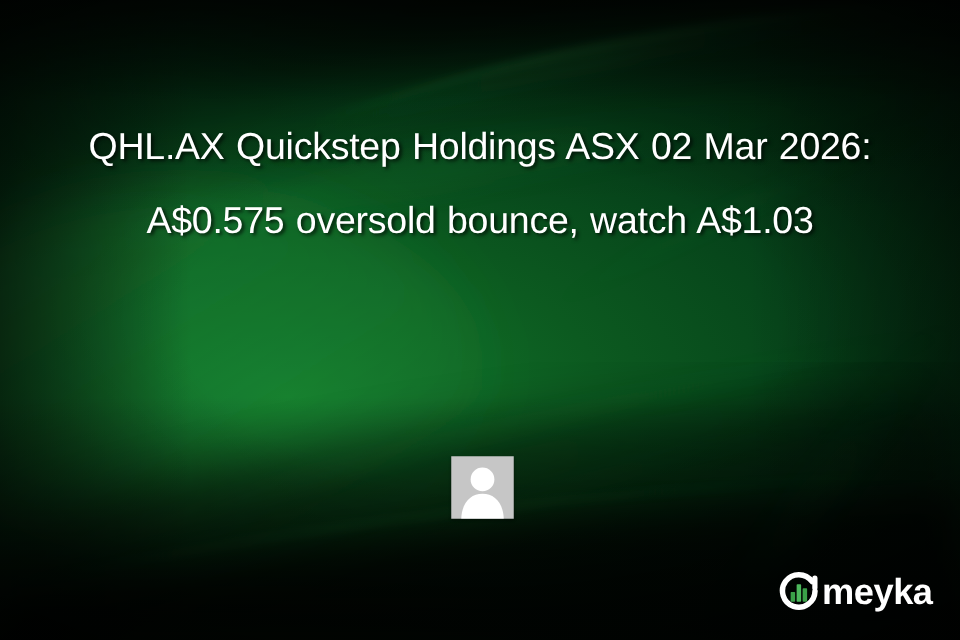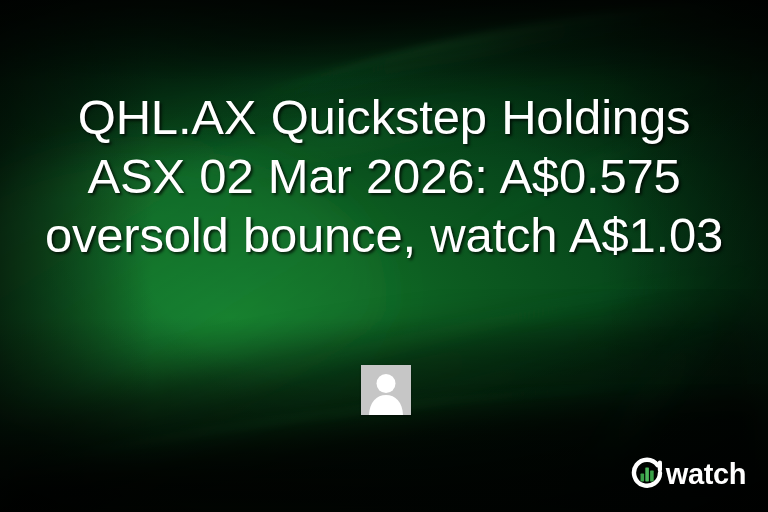--- a/index.html
+++ b/index.html
@@ -47,21 +47,21 @@
     left: 0;
     top: 88px;
     width: 768px;
     text-align: center;
     padding: 0 34px;
     box-sizing: border-box;
   }
   .headline {
     margin: 0;
     color: #ffffff;
-    font-size: 49px;
+    font-size: 30px;
     line-height: 59px;
     font-weight: 400;
     letter-spacing: -0.2px;
     text-shadow: 2px 2px 3px rgba(0,0,0,0.72);
     word-spacing: 1px;
   }
 
   
   .avatar {
     position: absolute;
@@ -177,16 +177,16 @@
     <svg class="logo-mark" width="32" height="32" viewBox="0 0 32 32">
 
       <path d="M26.6 8.2 A13 13 0 1 0 29 16 L29 16" fill="none" stroke="#ffffff" stroke-width="4.4" stroke-linecap="round"></path>
 
       <rect x="26.8" y="3.4" width="4.2" height="11.8" rx="2.1" fill="#ffffff"></rect>
 
       <rect x="9.5" y="16.6" width="3.6" height="7.8" rx="0.6" fill="#3aa048"></rect>
       <rect x="14.3" y="10.4" width="3.6" height="14.0" rx="0.6" fill="#4cb85c"></rect>
       <rect x="19.1" y="13.6" width="3.6" height="10.8" rx="0.6" fill="#3aa048"></rect>
     </svg>
-    <span class="logo-text">watch</span>
+    <span class="logo-text">meyka</span>
   </div>
 
 </div>
 
 </body></html>

